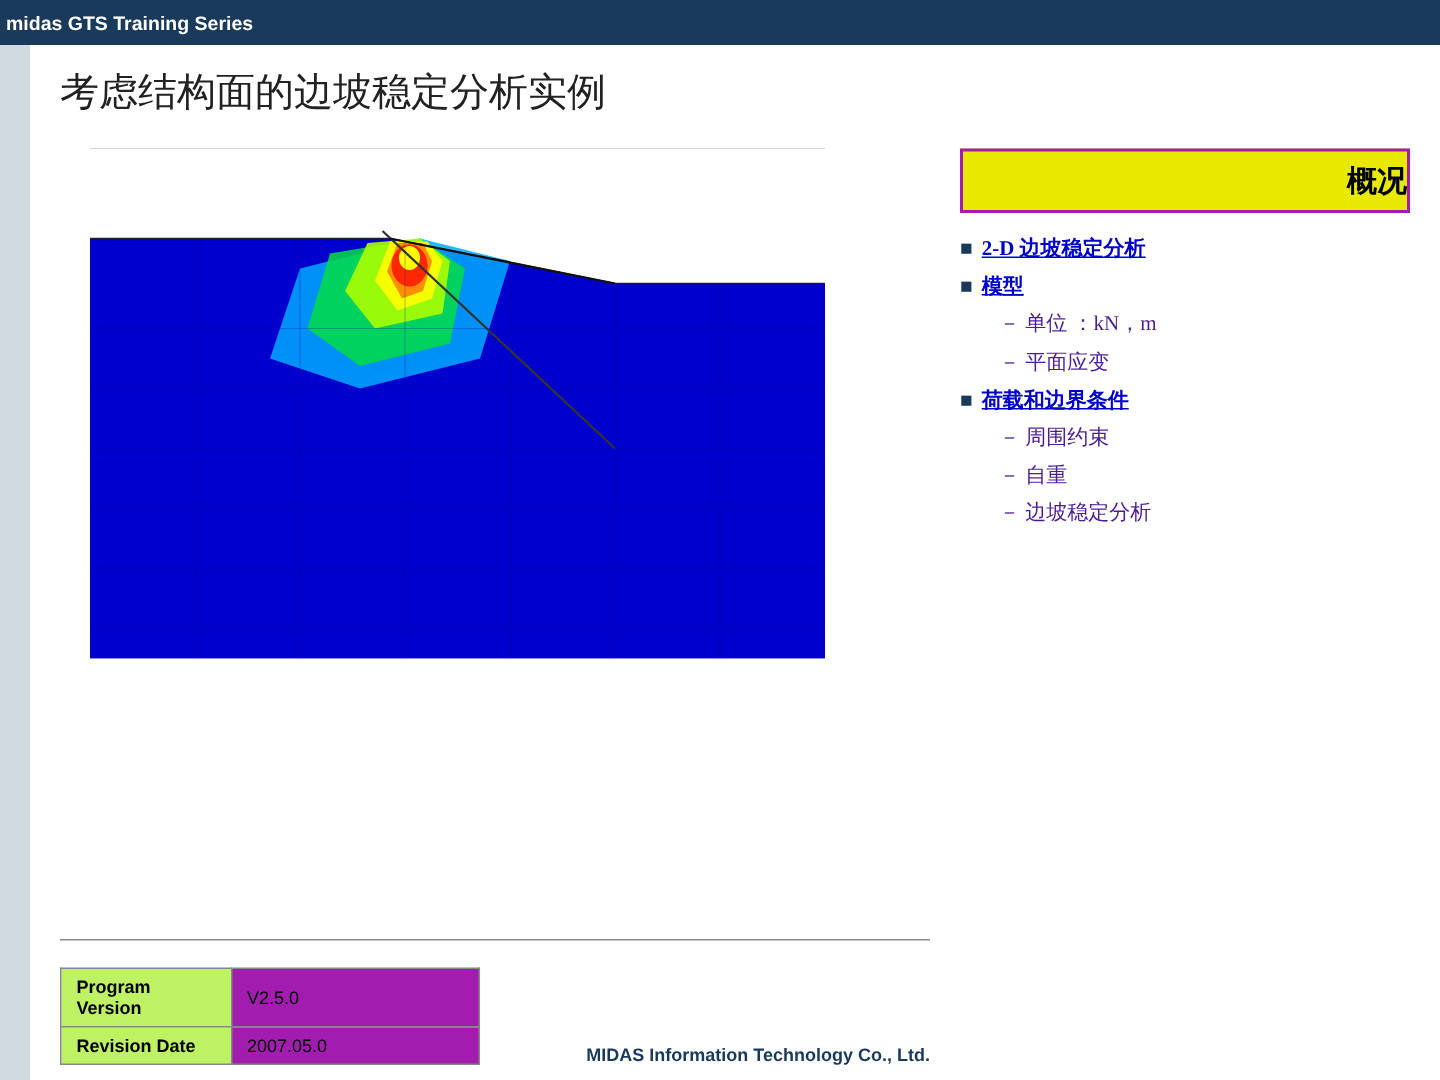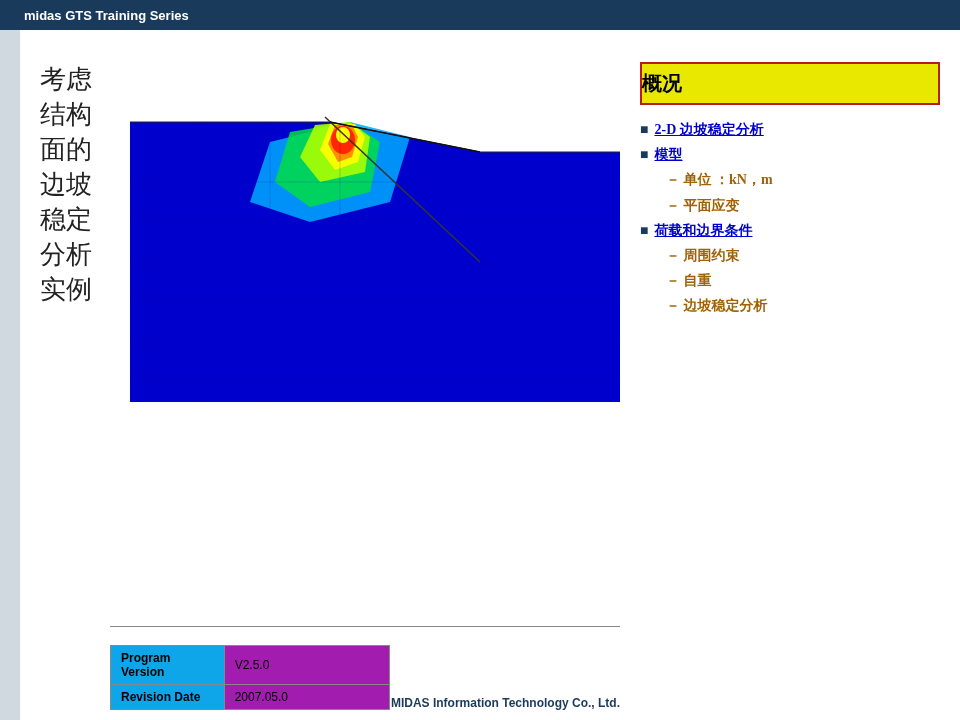--- a/index.html
+++ b/index.html
@@ -10,21 +10,21 @@
       background: #f0f0f0;
       overflow: hidden;
     }
 
     
     #header {
       background: #1a3a5c;
       height: 30px;
       display: flex;
       align-items: center;
-      padding: 0 24px;
+      padding: 0 4px;
     }
     #header span {
       color: white;
       font-size: 13px;
       font-weight: bold;
     }
 
     
     #main {
       display: flex;
@@ -36,23 +36,23 @@
     
     #left-strip {
       width: 20px;
       background: #d0d8e0;
       height: 100%;
     }
 
     
     #content {
       flex: 1;
-      padding: 32px 20px 10px 20px;
-      display: flex;
-      flex-direction: row;
+      padding: 14px 20px 10px 20px;
+      display: flex;
+      flex-direction: column;
     }
 
     
     #page-title {
       font-size: 26px;
       font-weight: normal;
       color: #222;
       margin-bottom: 20px;
       font-family: 'SimSun', 'STSong', serif;
     }
@@ -87,22 +87,22 @@
 
     
     #right-col {
       width: 300px;
       padding-top: 0;
     }
 
     
     #overview-title {
       background: #e8e800;
-      border: 2px solid #b91c1c;
-      text-align: left;
+      border: 2px solid #a21caf;
+      text-align: right;
       padding: 6px 0;
       font-size: 20px;
       font-weight: bold;
       font-family: 'SimSun', 'STSong', serif;
       margin-bottom: 12px;
     }
 
     
     .info-list {
       list-style: none;
@@ -125,23 +125,22 @@
 
     .link-text {
       color: #0000cc;
       text-decoration: underline;
       font-weight: bold;
       cursor: pointer;
     }
 
     .sub-item {
       padding-left: 10px;
-      color: #a16207;
-      display: flex;
-      font-weight: bold;
+      color: #4c1d95;
+      display: flex;
     }
 
     .indent-block {
       padding-left: 16px;
     }
 
     
     #bottom-section {
       display: flex;
       justify-content: space-between;
@@ -155,21 +154,21 @@
       width: 280px;
     }
 
     #info-table td {
       border: 1px solid #888;
       padding: 5px 10px;
     }
 
     #info-table .label-cell {
       font-weight: bold;
-      background: #0ea5e9;
+      background: #bef264;
       width: 110px;
     }
 
     #info-table .value-cell {
       background: #a21caf;
       width: 160px;
     }
 
     
     #company-info {

